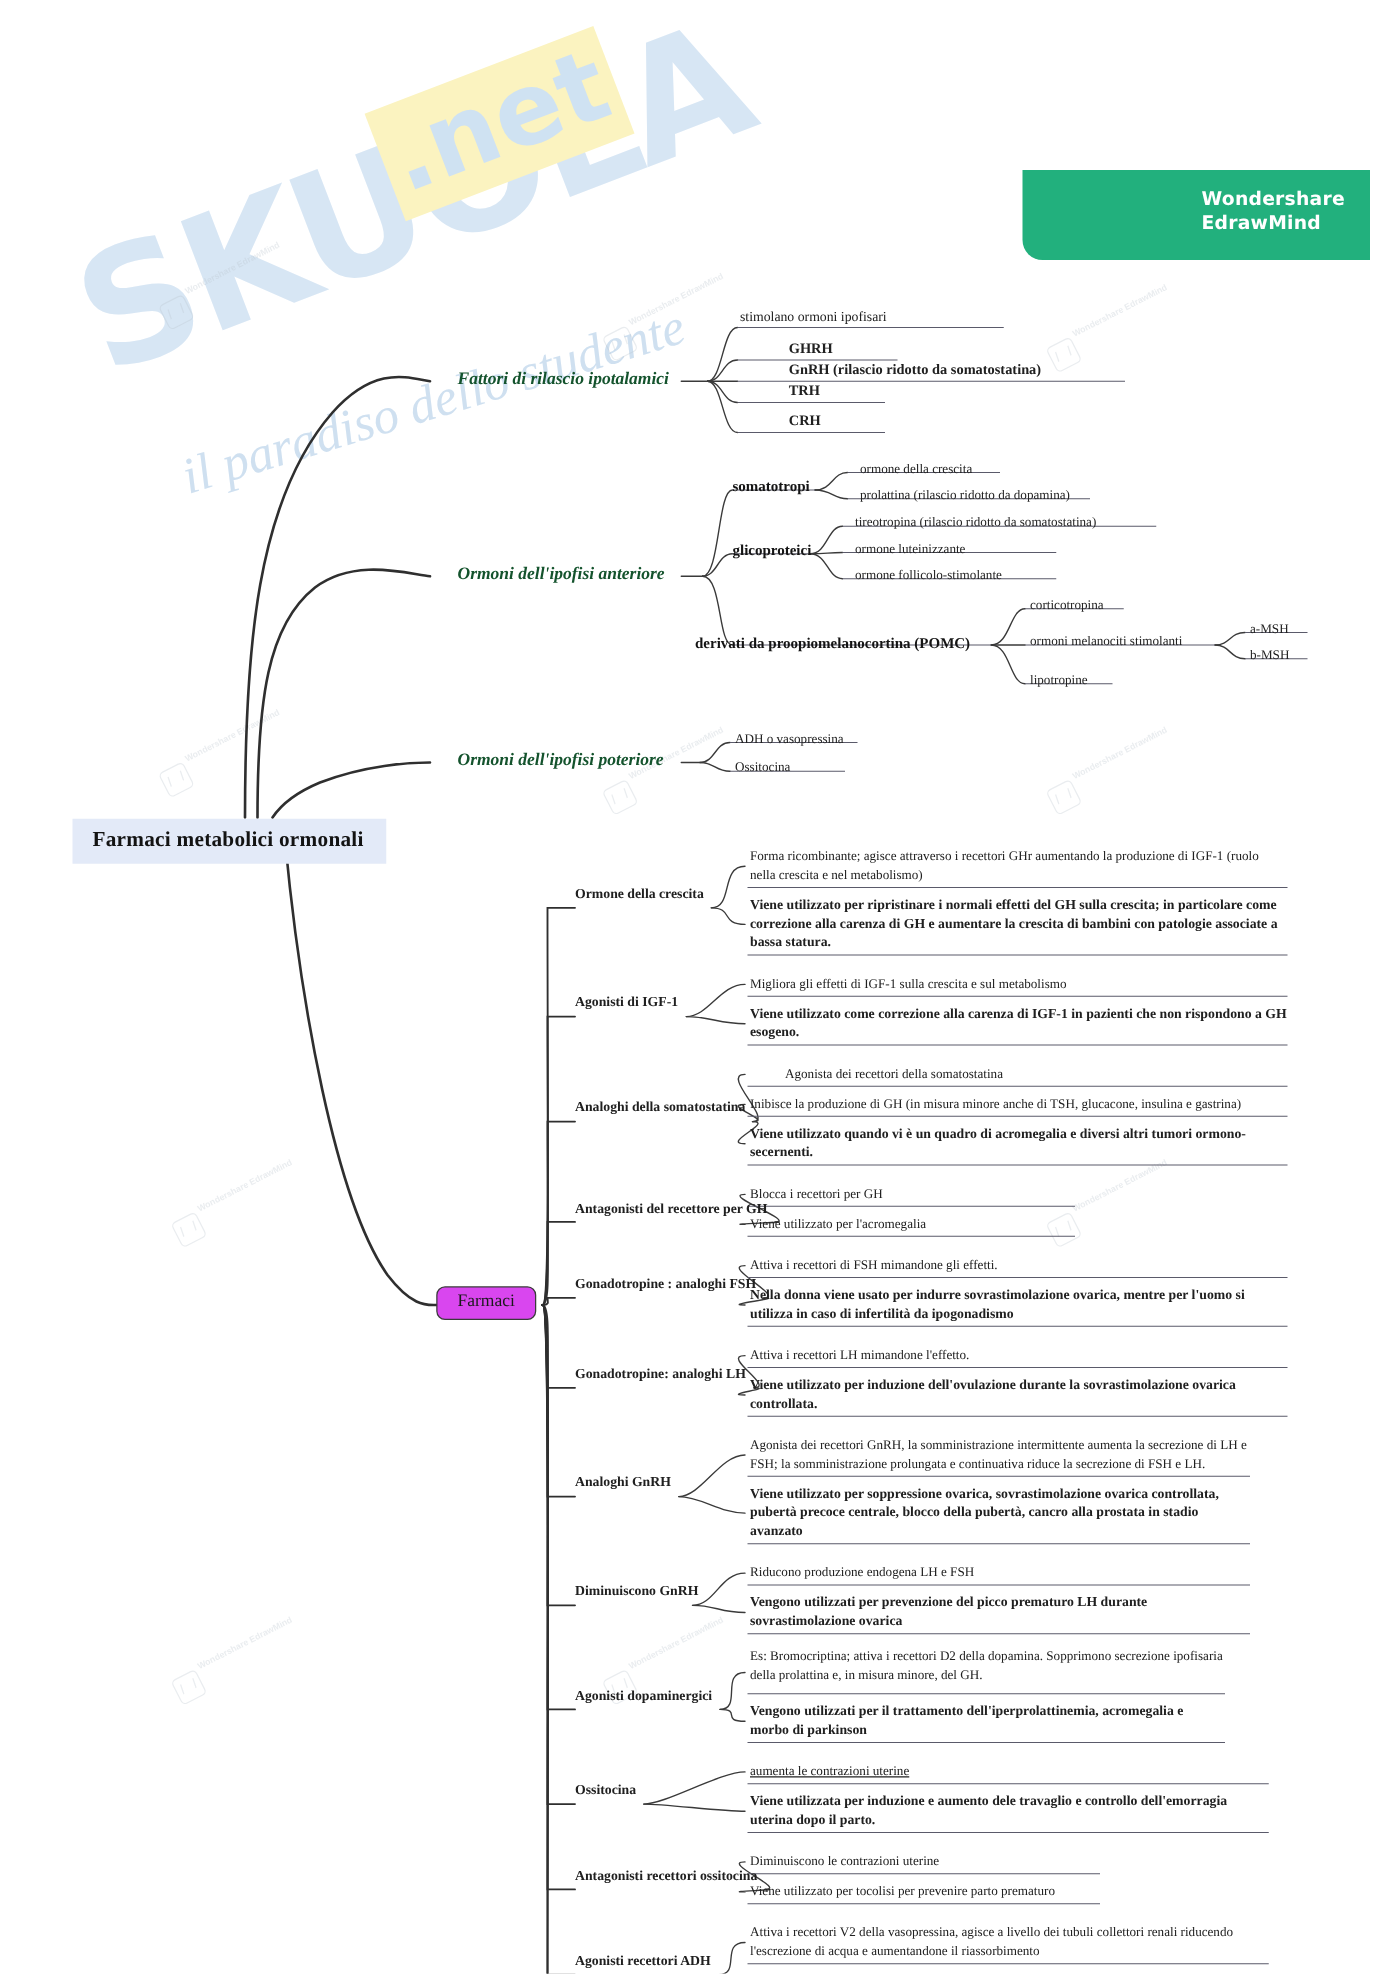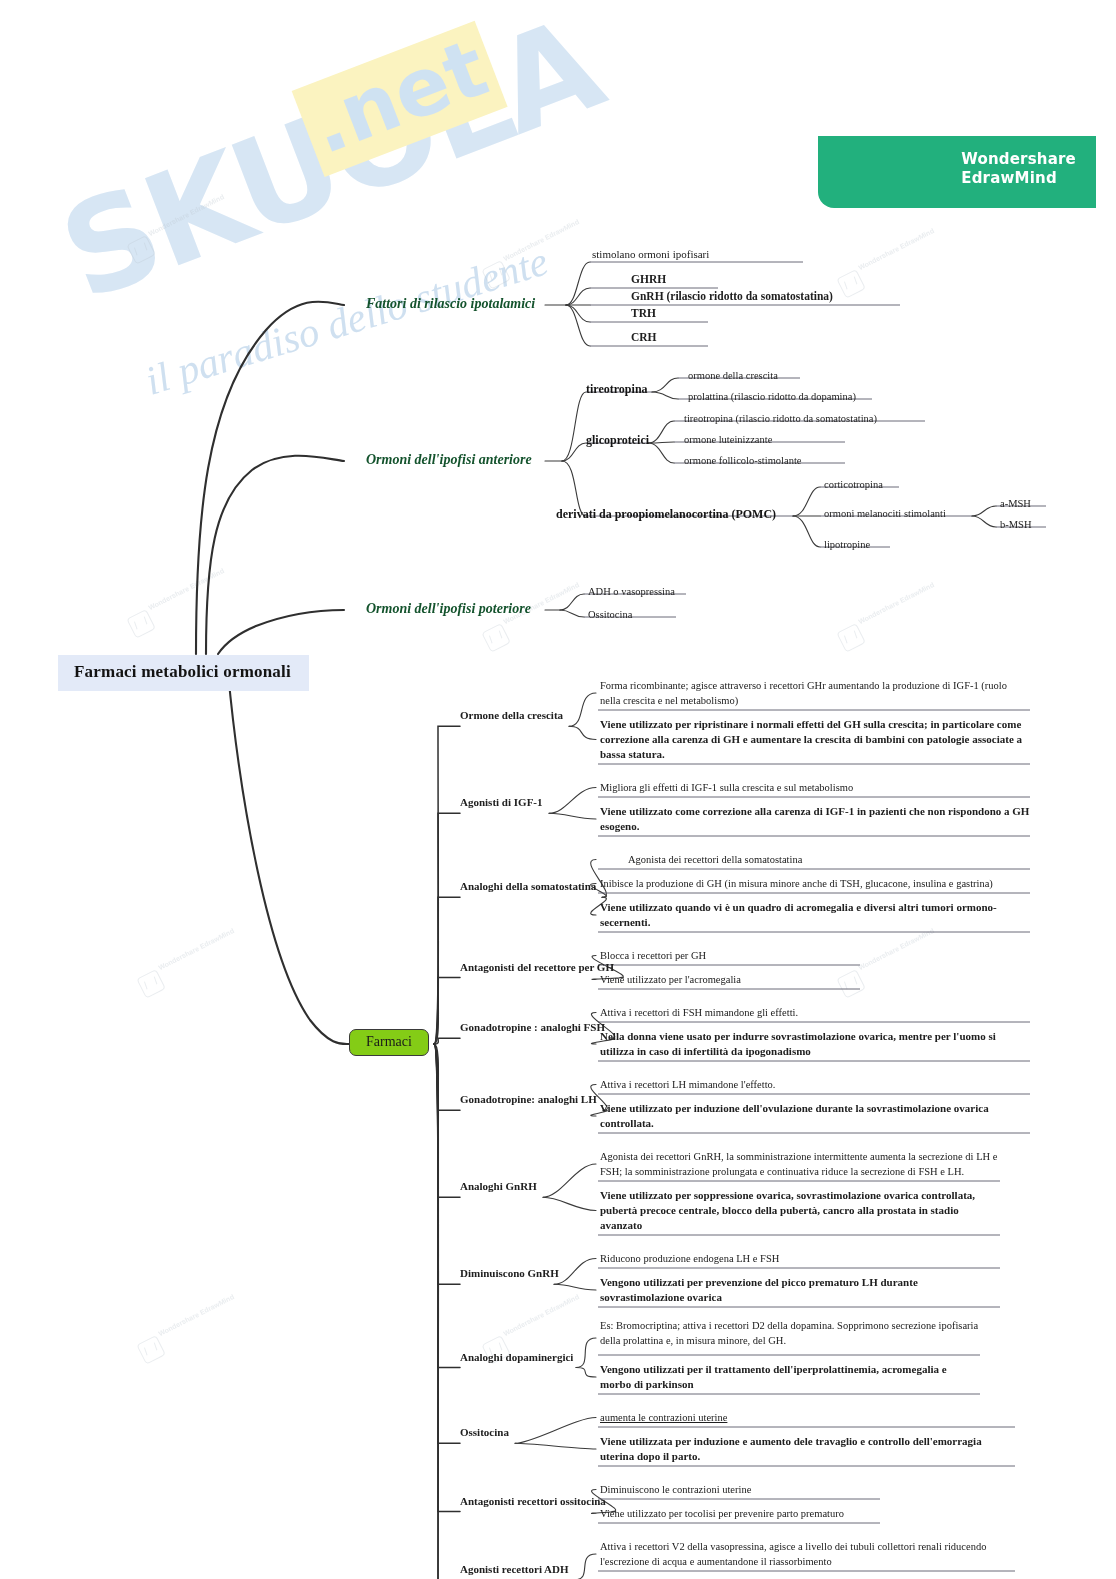--- a/index.html
+++ b/index.html
@@ -37,21 +37,21 @@
     background:#22b07d;border-bottom-left-radius:16px;}
   .badge .btxt{position:absolute;right:20px;top:14px;text-align:left;
     font-family:"DejaVu Sans","Liberation Sans",sans-serif;font-weight:700;
     font-size:15px;line-height:19px;color:#ffffff;letter-spacing:.2px;}
 
   
   .node{position:absolute;white-space:nowrap;}
   .root{left:58px;top:655px;background:#e3eaf8;padding:7px 18px 9px 16px;
     font-weight:700;font-size:17px;color:#131313;letter-spacing:.2px;}
   .hub{left:349px;top:1029px;border:1.6px solid #3a3a3a;border-radius:7px;
-    background:#84cc16;padding:4px 16px 5px 16px;font-size:14px;color:#1a1a1a;}
+    background:#d946ef;padding:4px 16px 5px 16px;font-size:14px;color:#1a1a1a;}
 
   .mainlabel{font-style:italic;font-weight:700;font-size:14px;color:#14532d;}
   .catlabel{font-weight:700;font-size:11px;color:#3f7091;
     font-family:"Liberation Serif","DejaVu Serif",serif;}
 
   .leaf{position:absolute;font-size:11px;color:#202020;line-height:14px;
     white-space:nowrap;}
   .leaf.b{font-weight:700;font-size:11.5px;margin-left:39px;}
   .leafw{position:absolute;font-size:10.5px;color:#202020;line-height:15px;
     white-space:normal;}
@@ -280,21 +280,21 @@
   <span>Ormoni dell'ipofisi anteriore</span></div>
 <div class="node mainlabel" style="left:366px;top:601px">
   <span>Ormoni dell'ipofisi poteriore</span></div>
 
 <div class="leaf" style="left:592px;top:247px"><span>stimolano ormoni ipofisari</span></div>
 <div class="leaf b" style="left:592px;top:272px"><span>GHRH</span></div>
 <div class="leaf b" style="left:592px;top:289px"><span>GnRH (rilascio ridotto da somatostatina)</span></div>
 <div class="leaf b" style="left:592px;top:306px"><span>TRH</span></div>
 <div class="leaf b" style="left:592px;top:330px"><span>CRH</span></div>
 
-<div class="leaf lvl2" style="left:586px;top:382px"><span>tireotropina</span></div>
+<div class="leaf lvl2" style="left:586px;top:382px"><span>somatotropi</span></div>
 <div class="leaf lvl3" style="left:688px;top:369px"><span>ormone della crescita</span></div>
 <div class="leaf lvl3" style="left:688px;top:390px"><span>prolattina (rilascio ridotto da dopamina)</span></div>
 
 <div class="leaf lvl2" style="left:586px;top:433px"><span>glicoproteici</span></div>
 <div class="leaf lvl3" style="left:684px;top:412px"><span>tireotropina (rilascio ridotto da somatostatina)</span></div>
 <div class="leaf lvl3" style="left:684px;top:433px"><span>ormone luteinizzante</span></div>
 <div class="leaf lvl3" style="left:684px;top:454px"><span>ormone follicolo-stimolante</span></div>
 
 <div class="leaf lvl2" style="left:556px;top:507px"><span>derivati da proopiomelanocortina (POMC)</span></div>
 <div class="leaf lvl3" style="left:824px;top:478px"><span>corticotropina</span></div>
@@ -327,21 +327,21 @@
     <div class="leafw b" style="left: 600px; width: 430px; top: 1101px;"><span>Viene utilizzato per induzione dell'ovulazione durante la sovrastimolazione ovarica controllata.</span></div>
     <div class="leaf catlabel" style="left: 460px; top: 1092.25px;"><span>Gonadotropine: analoghi LH</span></div>
     <div class="leafw" style="left: 600px; width: 400px; top: 1149px;"><span>Agonista dei recettori GnRH, la somministrazione intermittente aumenta la secrezione di LH e FSH; la somministrazione prolungata e continuativa riduce la secrezione di FSH e LH.</span></div>
     <div class="leafw b" style="left: 600px; width: 400px; top: 1188px;"><span>Viene utilizzato per soppressione ovarica, sovrastimolazione ovarica controllata, pubertà precoce centrale, blocco della pubertà, cancro alla prostata in stadio avanzato</span></div>
     <div class="leaf catlabel" style="left: 460px; top: 1179.25px;"><span>Analoghi GnRH</span></div>
     <div class="leafw" style="left: 600px; width: 400px; top: 1251px;"><span>Riducono produzione endogena LH e FSH</span></div>
     <div class="leafw b" style="left: 600px; width: 400px; top: 1275px;"><span>Vengono utilizzati per prevenzione del picco prematuro LH durante sovrastimolazione ovarica</span></div>
     <div class="leaf catlabel" style="left: 460px; top: 1266.25px;"><span>Diminuiscono GnRH</span></div>
     <div class="leafw" style="left: 600px; width: 380px; top: 1318px;"><span>Es: Bromocriptina; attiva i recettori D2 della dopamina. Sopprimono secrezione ipofisaria della prolattina e, in misura minore, del GH.</span></div>
     <div class="leafw b" style="left: 600px; width: 380px; top: 1362px;"><span>Vengono utilizzati per il trattamento dell'iperprolattinemia, acromegalia e morbo di parkinson</span></div>
-    <div class="leaf catlabel" style="left: 460px; top: 1349.5px;"><span>Analoghi dopaminergici</span></div>
+    <div class="leaf catlabel" style="left: 460px; top: 1349.5px;"><span>Agonisti dopaminergici</span></div>
     <div class="leafw" style="left: 600px; width: 415px; top: 1410px; text-decoration: underline;"><span>aumenta le contrazioni uterine</span></div>
     <div class="leafw b" style="left: 600px; width: 415px; top: 1434px;"><span>Viene utilizzata per induzione e aumento dele travaglio e controllo dell'emorragia uterina dopo il parto.</span></div>
     <div class="leaf catlabel" style="left: 460px; top: 1425.25px;"><span>Ossitocina</span></div>
     <div class="leafw" style="left: 600px; width: 280px; top: 1482px;"><span>Diminuiscono le contrazioni uterine</span></div>
     <div class="leafw" style="left: 600px; width: 280px; top: 1506px;"><span>Viene utilizzato per tocolisi per prevenire parto prematuro</span></div>
     <div class="leaf catlabel" style="left: 460px; top: 1493.5px;"><span>Antagonisti recettori ossitocina</span></div>
     <div class="leafw" style="left: 600px; width: 415px; top: 1539px;"><span>Attiva i recettori V2 della vasopressina, agisce a livello dei tubuli collettori renali riducendo l'escrezione di acqua e aumentandone il riassorbimento</span></div>
     <div class="leafw b" style="left: 600px; width: 415px; top: 1578px;"></div>
     <div class="leaf catlabel" style="left: 460px; top: 1561.75px;"><span>Agonisti recettori ADH</span></div>
   </div>

